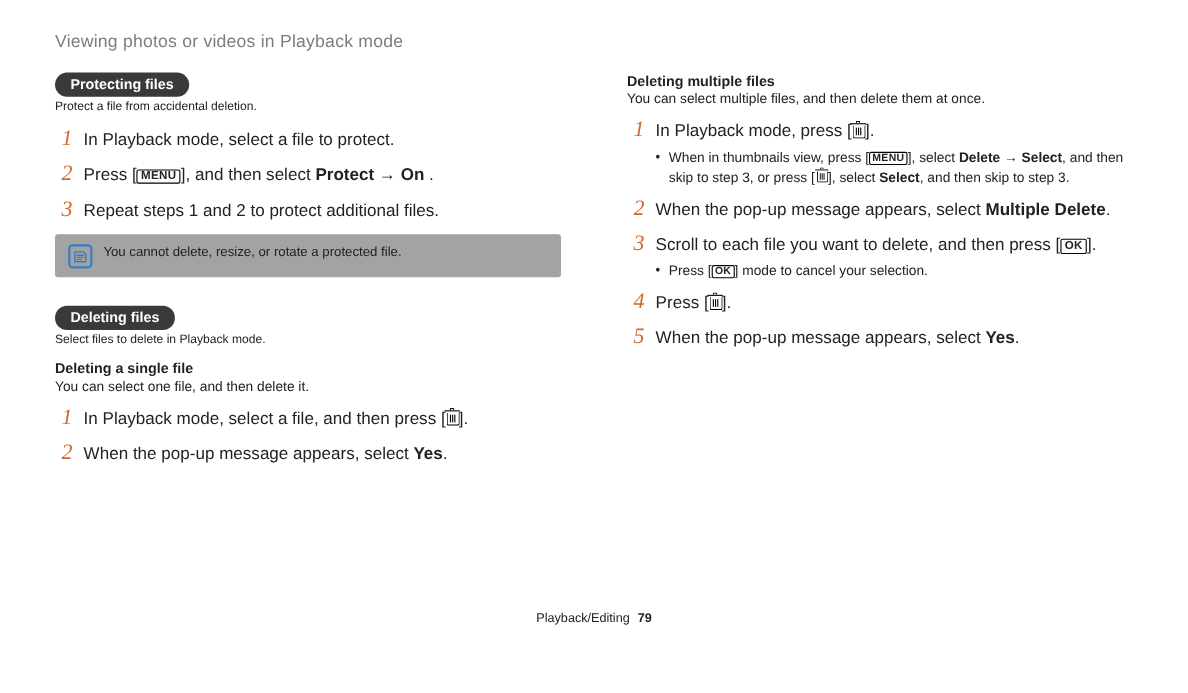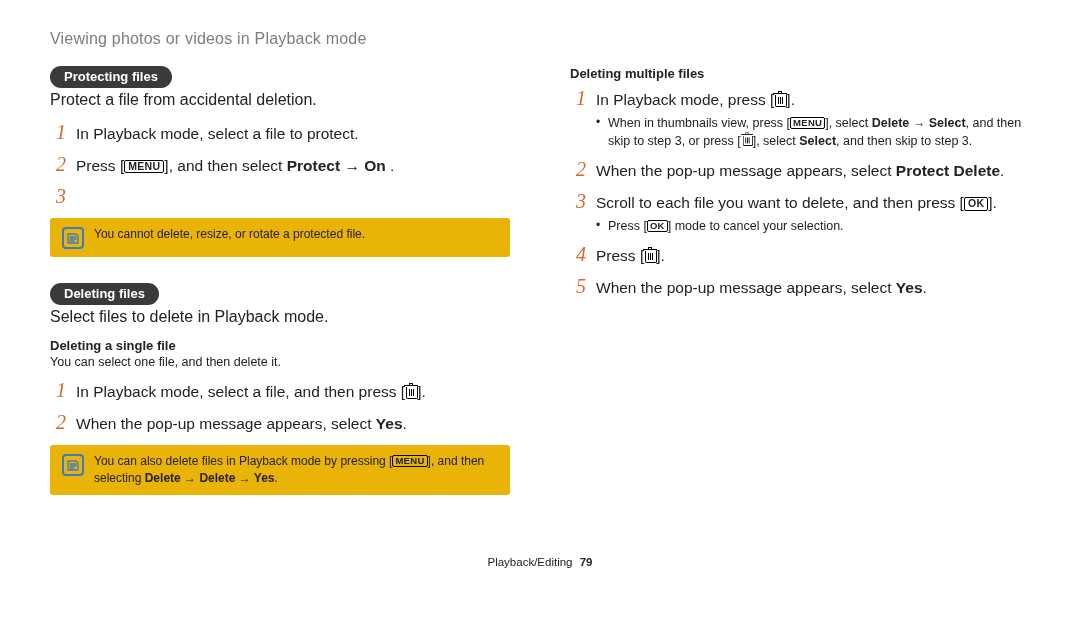--- a/index.html
+++ b/index.html
@@ -2,39 +2,39 @@
 <html><head>
 <meta charset="utf-8">
 <style>
   * { margin: 0; padding: 0; box-sizing: border-box; }
   html, body { width: 1080px; height: 630px; background: #fff; font-family: "Segoe UI", "Helvetica Neue", Arial, sans-serif; color: #222; }
   .page { position: relative; width: 1080px; height: 582px; padding: 30px 50px 18px 50px; }
   .pagetitle { font-size: 16px; color: #7d7d7d; margin-bottom: 18px; font-weight: 400; letter-spacing: 0.2px; }
   .columns { display: flex; gap: 60px; }
   .col { flex: 1 1 50%; }
   .pill { display: inline-block; background: #3a3a3a; color: #fff; font-size: 13px; font-weight: 600; padding: 3px 14px 4px 14px; border-radius: 11px; margin-bottom: 3px; }
-  .pilldesc { font-size: 16px; margin-bottom: 12px; }
+  .pilldesc { font-size: 11px; margin-bottom: 12px; }
   .subhead { font-size: 13px; font-weight: 700; margin-top: 6px; margin-bottom: 2px; }
   .subdesc { font-size: 12.5px; margin-bottom: 10px; }
   .steps { margin-top: 6px; }
   .step { display: flex; align-items: baseline; gap: 10px; margin-bottom: 8px; }
   .step .num { font-family: Georgia, "Times New Roman", serif; font-style: italic; color: #d5672f; font-size: 20px; font-weight: 500; min-width: 16px; text-align: right; }
   .step .body { font-size: 15.5px; line-height: 1.35; }
   .step .sub { font-size: 12.5px; line-height: 1.45; margin-top: 3px; }
   .step .sub li { list-style: none; position: relative; padding-left: 12px; }
   .step .sub li::before { content: "•"; position: absolute; left: 0; top: 0; font-size: 12px; }
   .keycap { display: inline-block; border: 1.2px solid #000; border-radius: 2px; padding: 0 3px; font-family: Arial, sans-serif; font-size: 10.5px; font-weight: 700; line-height: 1.1; letter-spacing: 0.3px; vertical-align: 1px; }
   .keycap.sm { font-size: 9.5px; padding: 0 2px; }
   .icon-trash { display: inline-block; width: 12px; height: 14px; position: relative; vertical-align: -2px; }
   .icon-trash::before { content: ""; position: absolute; top: 2px; left: 1px; width: 10px; height: 11px; border: 1.2px solid #000; border-top: none; border-radius: 0 0 2px 2px; }
   .icon-trash::after { content: ""; position: absolute; top: 0; left: -1px; width: 14px; height: 2px; border-top: 1.2px solid #000; }
   .icon-trash span { position: absolute; top: -2px; left: 4px; width: 4px; height: 2px; border: 1.2px solid #000; border-bottom: none; border-radius: 1px 1px 0 0; }
   .icon-trash i { position: absolute; top: 4px; width: 1px; height: 7px; background: #000; }
   .icon-trash i.a { left: 4px; } .icon-trash i.b { left: 6px; } .icon-trash i.c { left: 8px; }
-  .notebox { display: flex; align-items: flex-start; gap: 10px; background: #eab308; border-radius: 3px; padding: 8px 12px; margin-top: 10px; }
+  .notebox { display: flex; align-items: flex-start; gap: 10px; background: #a3a3a3; border-radius: 3px; padding: 8px 12px; margin-top: 10px; }
   .notebox .icon { flex: 0 0 22px; height: 22px; border: 2px solid #3a7ec1; border-radius: 4px; display: flex; align-items: center; justify-content: center; margin-top: 1px; }
   .notebox .icon svg { display: block; }
   .notebox .txt { font-size: 12px; line-height: 1.45; }
   .footer { position: absolute; bottom: 14px; left: 0; width: 100%; text-align: center; font-size: 11.5px; }
   .footer .sec { color: #222; }
   .footer .pg { font-weight: 700; margin-left: 4px; }
   b { font-weight: 700; }
 </style>
 </head>
 <body>
@@ -57,20 +57,21 @@
             <div class="body">In Playback mode, select a file to protect.</div>
           </div>
           <div class="step">
             <div class="num">2</div>
             <div class="body">
               <span>Press [</span><span class="keycap">MENU</span><span>], and then select </span><b>Protect → On</b><span> .</span>
             </div>
           </div>
           <div class="step">
             <div class="num">3</div>
+            <div class="body">Repeat steps 1 and 2 to protect additional files.</div>
           </div>
         </div>
 
         <div class="notebox">
           <div class="icon">
             <svg width="14" height="14" viewBox="0 0 14 14">
                 <path d="M2 3 L10 3 L12 5 L12 12 L2 12 Z M4 6 H10 M4 8 H10 M4 10 H8" stroke="#3a7ec1" stroke-width="1.3" fill="none" stroke-linecap="round"></path>
               </svg>
           </div>
           <div class="txt">You cannot delete, resize, or rotate a protected file.</div>
@@ -92,58 +93,49 @@
             </div>
           </div>
           <div class="step">
             <div class="num">2</div>
             <div class="body">
               <span>When the pop-up message appears, select </span><b>Yes</b><span>.</span>
             </div>
           </div>
         </div>
 
-        <div class="notebox">
-          <div class="icon">
-            <svg width="14" height="14" viewBox="0 0 14 14">
-                <path d="M2 3 L10 3 L12 5 L12 12 L2 12 Z M4 6 H10 M4 8 H10 M4 10 H8" stroke="#3a7ec1" stroke-width="1.3" fill="none" stroke-linecap="round"></path>
-              </svg>
-          </div>
-          <div class="txt">
-            <span>You can also delete files in Playback mode by pressing [</span><span class="keycap sm">MENU</span><span>], and then selecting </span><b>Delete → Delete → Yes</b><span>.</span>
-          </div>
-        </div>
       </div>
 
     </div>
 
     <div class="col">
 
       <div class="subhead" style="margin-top:0;">Deleting multiple files</div>
+      <div class="subdesc">You can select multiple files, and then delete them at once.</div>
 
       <div class="steps">
 
         <div class="step">
           <div class="num">1</div>
           <div class="body">
             <div>
               <span>In Playback mode, press [</span><span class="icon-trash"><span></span><i class="a"></i><i class="b"></i><i class="c"></i></span><span>].</span>
             </div>
             <ul class="sub">
               <li>
                 <span>When in thumbnails view, press [</span><span class="keycap sm">MENU</span><span>], select </span><b>Delete → Select</b><span>, and then skip to step 3, or press [</span><span class="icon-trash" style="transform:scale(0.85);"><span></span><i class="a"></i><i class="b"></i><i class="c"></i></span><span>], select </span><b>Select</b><span>, and then skip to step 3.</span>
               </li>
             </ul>
           </div>
         </div>
 
         <div class="step">
           <div class="num">2</div>
           <div class="body">
-            <span>When the pop-up message appears, select </span><b>Protect Delete</b><span>.</span>
+            <span>When the pop-up message appears, select </span><b>Multiple Delete</b><span>.</span>
           </div>
         </div>
 
         <div class="step">
           <div class="num">3</div>
           <div class="body">
             <div>
               <span>Scroll to each file you want to delete, and then press [</span><span class="keycap">OK</span><span>].</span>
             </div>
             <ul class="sub">

